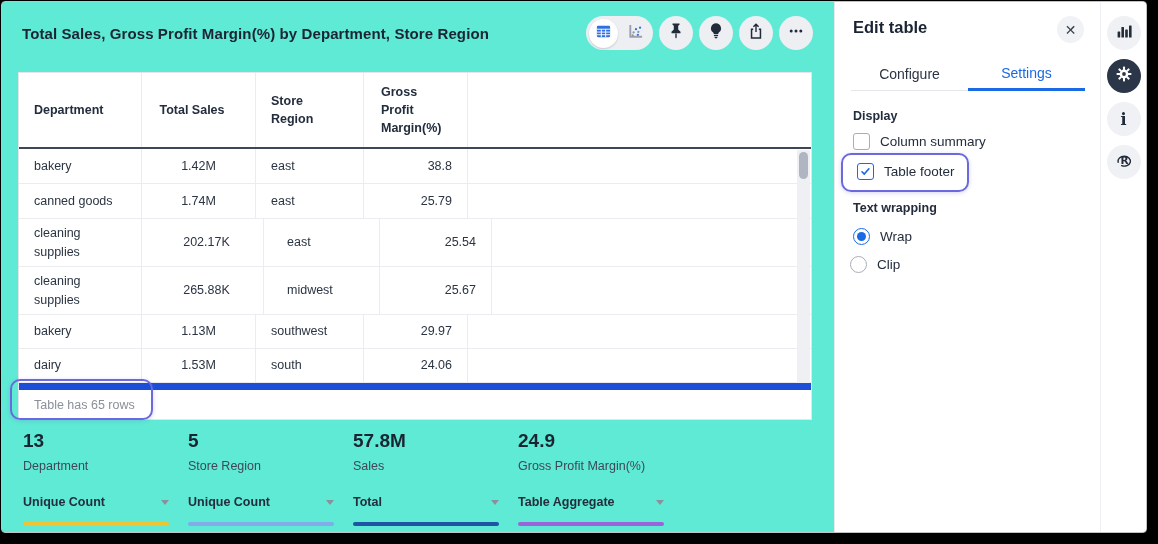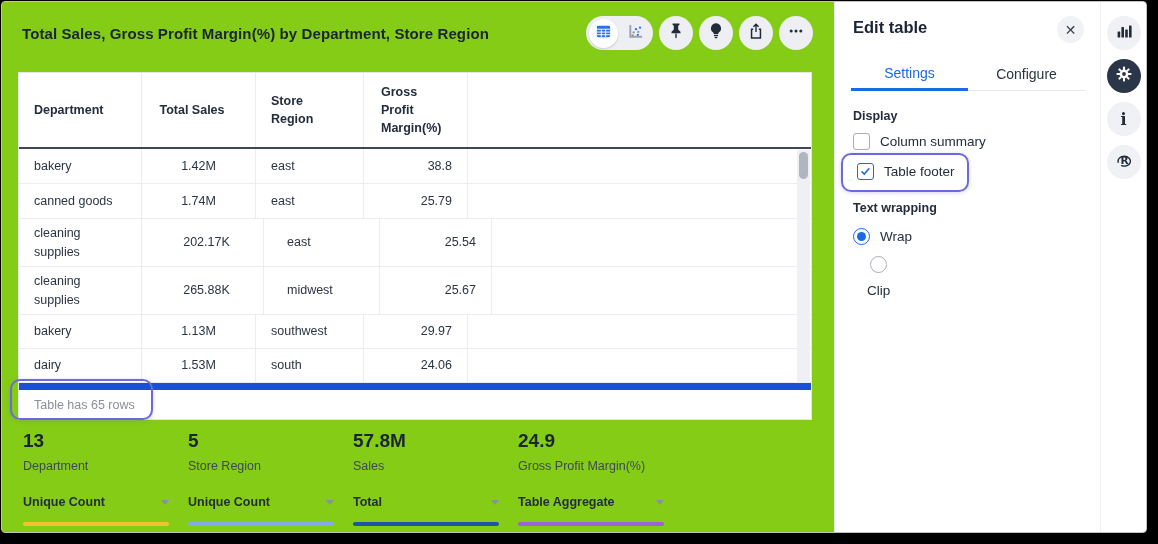--- a/index.html
+++ b/index.html
@@ -1,21 +1,21 @@
 <!DOCTYPE html>
 <html><head>
 <meta charset="utf-8">
 <style>
   * { box-sizing: border-box; margin: 0; padding: 0; }
   html,body { width: 1158px; height: 544px; background: #000; font-family: "Liberation Sans", sans-serif; }
   .window { position: absolute; top: 2px; left: 2px; width: 1144px; height: 530px;
             background: #fff; outline: 1px solid #c2c2c2; border-radius: 3px; overflow: hidden; }
 
   
-  .main { position: absolute; top: 0; left: 0; width: 833px; height: 530px; border-right: 1px solid #E7E8EC; background:#84cc16; }
+  .main { position: absolute; top: 0; left: 0; width: 833px; height: 530px; border-right: 1px solid #E7E8EC; background:#5eead4; }
   .page-title { position: absolute; left: 20px; top: 23px; font-size: 15px; font-weight: 600; color: #1B2433; letter-spacing: .1px; }
 
   .toolbar { position: absolute; top: 14px; right: 21px; display: flex; align-items: center; gap: 6px; }
   .pill { height: 34px; border-radius: 17px; background: #EDEFF3; display: flex; align-items: center; padding: 0 3px; gap: 3px; }
   .pill-sel { width: 29px; height: 29px; border-radius: 50%; background: #fff; box-shadow: 0 1px 2px rgba(20,30,50,.18);
               display: flex; align-items: center; justify-content: center; }
   .pill-unsel { width: 29px; height: 29px; display:flex; align-items:center; justify-content:center; }
   .circle-btn { width: 34px; height: 34px; border-radius: 50%; background: #EDEFF3;
                 display: flex; align-items: center; justify-content: center; }
 
@@ -265,22 +265,22 @@
     <div class="ann" style="left:8px; top:377px; width:143px; height:41px;"></div>
   </div>
 
   <div class="panel">
     <div class="panel-title">Edit table</div>
     <div class="close-btn">
       <span>✕</span>
     </div>
 
     <div class="tabs">
+      <div class="tab">Configure</div>
       <div class="tab active">Settings</div>
-      <div class="tab">Configure</div>
     </div>
 
     <div class="section-label" style="top:107px;">Display</div>
 
     <div class="opt-row" style="left:17px; top:131px;">
       <span class="cb"></span>
       <span class="opt-label">Column summary</span>
     </div>
 
     <div class="opt-row" style="left:21px; top:161px;">
@@ -294,21 +294,21 @@
 
     <div class="section-label" style="top:199px;">Text wrapping</div>
 
     <div class="opt-row" style="left:17px; top:226px;">
       <span class="radio selected">
           <span class="radio-dot"></span>
         </span>
       <span class="opt-label">Wrap</span>
     </div>
 
-    <div class="opt-row" style="left:31px; top:254px;flex-direction:column;">
+    <div class="opt-row" style="left:14px; top:254px;">
       <span class="radio"></span>
       <span class="opt-label">Clip</span>
     </div>
 
     <div class="ann" style="left:5px; top:151px; width:128px; height:39px;"></div>
   </div>
 
   <div class="rail">
     <div class="rail-btn">
       <span>

